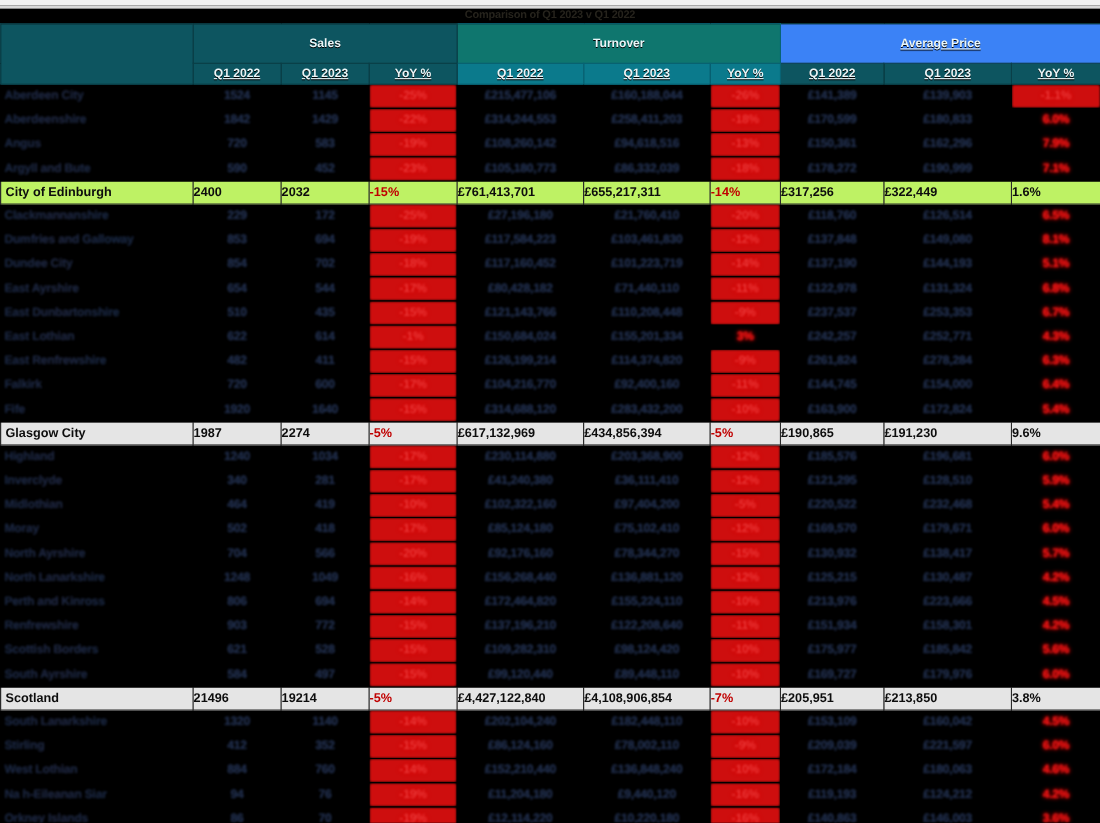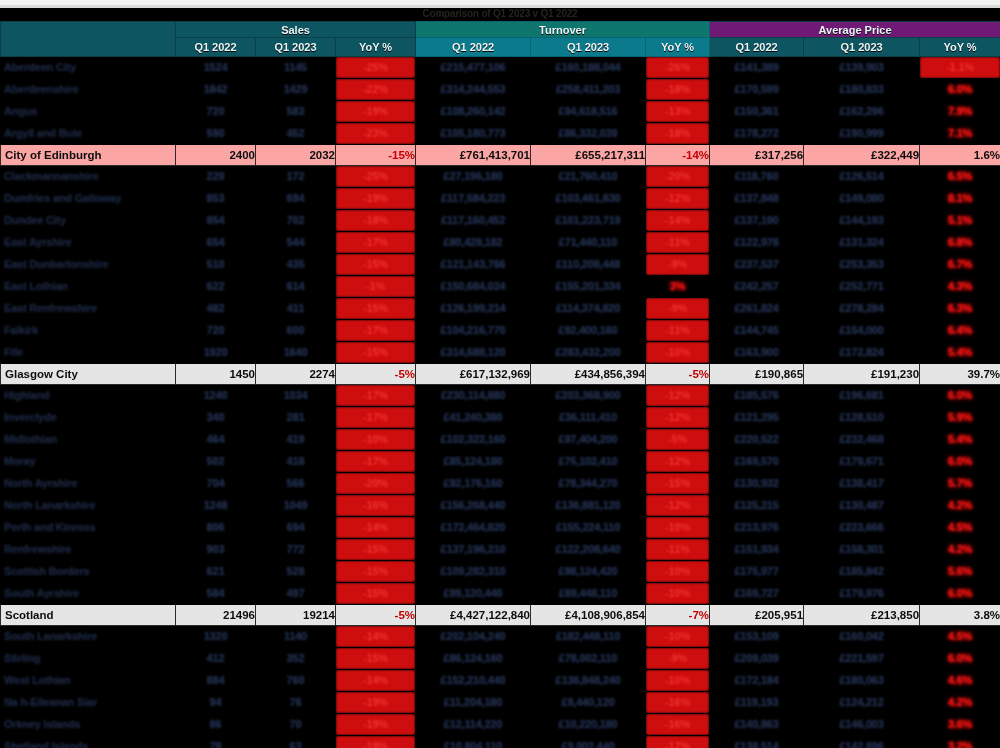--- a/index.html
+++ b/index.html
@@ -16,48 +16,48 @@
 
   table{position:absolute;left:0;top:21px;border-collapse:collapse;width:1000px;
         table-layout:fixed;}
   td,th{padding:0;margin:0;border:1px solid #1b1b1b;box-sizing:border-box;}
 
   thead th{color:#eaf6f8;font-size:11px;font-weight:bold;text-align:center;
            text-shadow:0 1px 0 #000;}
   .h-blank{background:#0d5560;border-color:#0a3f48;}
   .h-sales{background:#0d5560;border-color:#0a3f48;}
   .h-turn{background:#0f766e;border-color:#086374;}
-  .h-avg{background:#701a75;border-color:#0a3f48;}
-  .g-row th{height:16px;}
-  .s-row th{height:19px;}
+  .h-avg{background:#3b82f6;border-color:#0a3f48;text-decoration:underline;}
+  .g-row th{height:36px;}
+  .s-row th{height:19px;text-decoration:underline;}
   .sub-sales{background:#0d5560;border-color:#0a3f48;}
   .sub-turn{background:#0b7a8c;border-color:#086374;}
   .sub-avg{background:#0d5560;border-color:#0a3f48;}
 
   tbody tr{height:21px;}
   td{height:21px;font-size:11px;}
 
   .r-obs td{background:#000;border-color:#000;position:relative;overflow:hidden;}
   .r-obs td .ob{display:block;height:21px;line-height:21px;filter:blur(1.15px);
       font-size:11px;font-weight:bold;opacity:.92;letter-spacing:-0.2px;
       white-space:nowrap;overflow:hidden;}
   .r-obs td.c-name .ob{text-align:left;padding-left:3px;color:#2a3350;
       background:linear-gradient(90deg,#16203a 0%,#2b2034 30%,#10243c 60%,#241a2e 100%);
       background-clip:text;-webkit-background-clip:text;color:transparent;
       text-shadow:0 0 1px #1d2b47;}
   .r-obs td.c-num .ob{text-align:center;color:#223050;text-shadow:0 0 1px #2b3d60;}
   .r-obs td.c-yoy .ob{text-align:center;color:#ff1c1c;
       text-shadow:0 0 2px #d80000,0 0 4px #ff0000;background:rgba(220,0,0,.0);}
   .r-obs td.c-yoy .ob.neg{background:#e01010;color:#ff4040;border-radius:2px;}
 
-  .r-hl td{font-weight:bold;color:#0d0d0d;font-size:11.5px;text-align:right;
+  .r-hl td{font-weight:bold;color:#0d0d0d;font-size:11.5px;text-align:left;
            border-color:#2a2a2a;}
   .r-hl td.c-name{text-align:left;padding-left:4px;}
   .r-hl td.c-yoy.negv{color:#c00000;}
-  .r-pink td{background:#fca5a5;}
+  .r-pink td{background:#bef264;}
   .r-green td{background:#e5e5e5;}
   .r-blue td{background:#e5e5e5;}
 </style>
 </head>
 <body>
 
 <div id="page">
 
   <div class="topstrip"></div>
   <div class="topstrip2"></div>
@@ -520,29 +520,29 @@
           </td>
           <td class="c-num">
             <span class="ob">£172,824</span>
           </td>
           <td class="c-yoy">
             <span class="ob">5.4%</span>
           </td>
         </tr>
         <tr class="r-hl r-green">
           <td class="c-name">Glasgow City</td>
-          <td class="c-num">1450</td>
+          <td class="c-num">1987</td>
           <td class="c-num">2274</td>
           <td class="c-yoy negv">-5%</td>
           <td class="c-num">£617,132,969</td>
           <td class="c-num">£434,856,394</td>
           <td class="c-yoy negv">-5%</td>
           <td class="c-num">£190,865</td>
           <td class="c-num">£191,230</td>
-          <td class="c-yoy">39.7%</td>
+          <td class="c-yoy">9.6%</td>
         </tr>
         <tr class="r-obs">
           <td class="c-name">
             <span class="ob">Highland</span>
           </td>
           <td class="c-num">
             <span class="ob">1240</span>
           </td>
           <td class="c-num">
             <span class="ob">1034</span>

